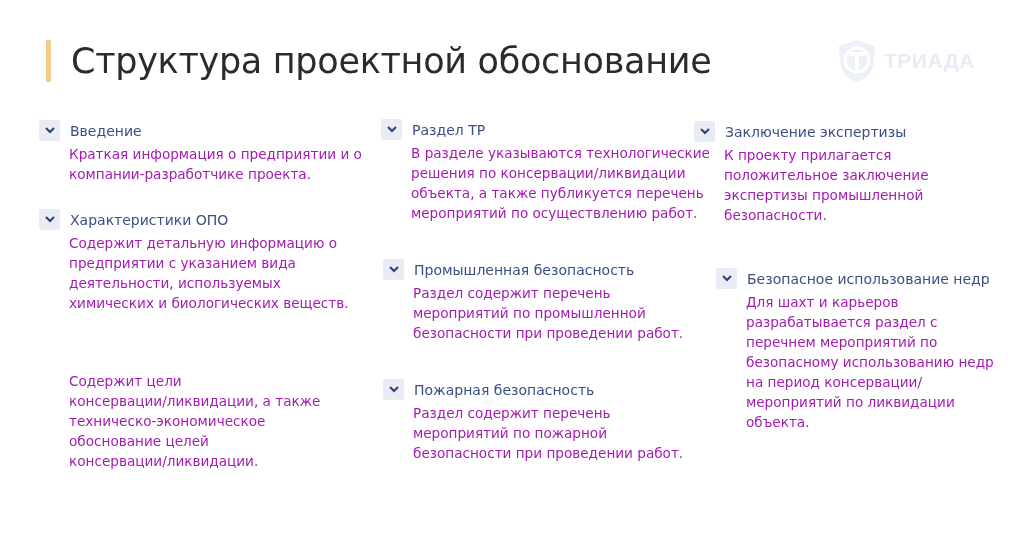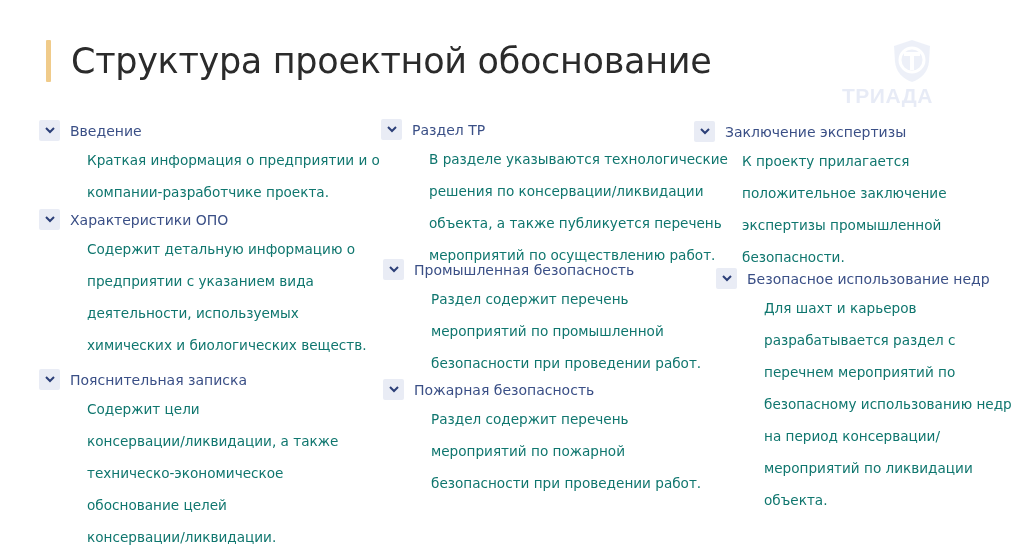--- a/index.html
+++ b/index.html
@@ -10,41 +10,41 @@
     .accent-bar {
       position: absolute; left: 46px; top: 40px; width: 5px; height: 42px;
       background: #f0cb8a; border-radius: 1px;
     }
     .page-title {
       position: absolute; left: 71px; top: 42px;
       font-size: 35px; color: #2b2b2b; font-weight: normal; letter-spacing: -0.3px;
       white-space: nowrap; margin: 0; line-height: 1.1;
     }
     .logo {
-      position: absolute; left: 836px; top: 38px; display: flex; align-items: flex-end; opacity: 0.55; flex-direction: column;
+      position: absolute; left: 836px; top: 38px; display: flex; align-items: center; opacity: 0.55;
     }
     .logo svg { display: block; }
     .logo-text {
       font-family: "Liberation Sans", sans-serif; font-weight: bold; font-size: 21px;
       color: #d5dcef; margin-left: 6px; letter-spacing: 0.5px;
     }
     .section {
       position: absolute;
     }
     .section-head { display: flex; align-items: flex-start; height: 22px; }
     .chev {
       width: 21px; height: 21px; background: #e9ecf5; border-radius: 2px;
       display: flex; align-items: center; justify-content: center; flex: 0 0 auto;
     }
     .chev svg { display: block; }
     .section-title {
       margin-left: 10px; font-size: 14px; color: #3a4f86; white-space: nowrap; line-height: 22px;
     }
     .section-body {
-      margin-left: 48px; font-size: 13.6px; color: #0f766e; line-height: 32px; white-space: pre-line;
+      margin-left: 30px; font-size: 13.6px; color: #a21caf; line-height: 20px; white-space: pre-line;
       margin-top: 2px;
     }
   </style>
 </head>
 <body>
 
 <div class="accent-bar"></div>
 <h1 class="page-title">Структура проектной обоснование</h1>
 
 <div class="logo">
@@ -81,28 +81,20 @@
     </span>
     <span class="section-title">Характеристики ОПО</span>
   </div>
   <div class="section-body">Содержит детальную информацию о
 предприятии с указанием вида
 деятельности, используемых
 химических и биологических веществ.</div>
 </div>
 
 <div class="section" style="left:39px; top:369px;">
-  <div class="section-head">
-    <span class="chev">
-      <svg width="10" height="7" viewBox="0 0 10 7">
-          <path d="M1 1 L5 5 L9 1" fill="none" stroke="#2c3f78" stroke-width="2"></path>
-        </svg>
-    </span>
-    <span class="section-title">Пояснительная записка</span>
-  </div>
   <div class="section-body">Содержит цели
 консервации/ликвидации, а также
 техническо-экономическое
 обоснование целей
 консервации/ликвидации.</div>
 </div>
 
 <div class="section" style="left:381px; top:119px;">
   <div class="section-head">
     <span class="chev">

